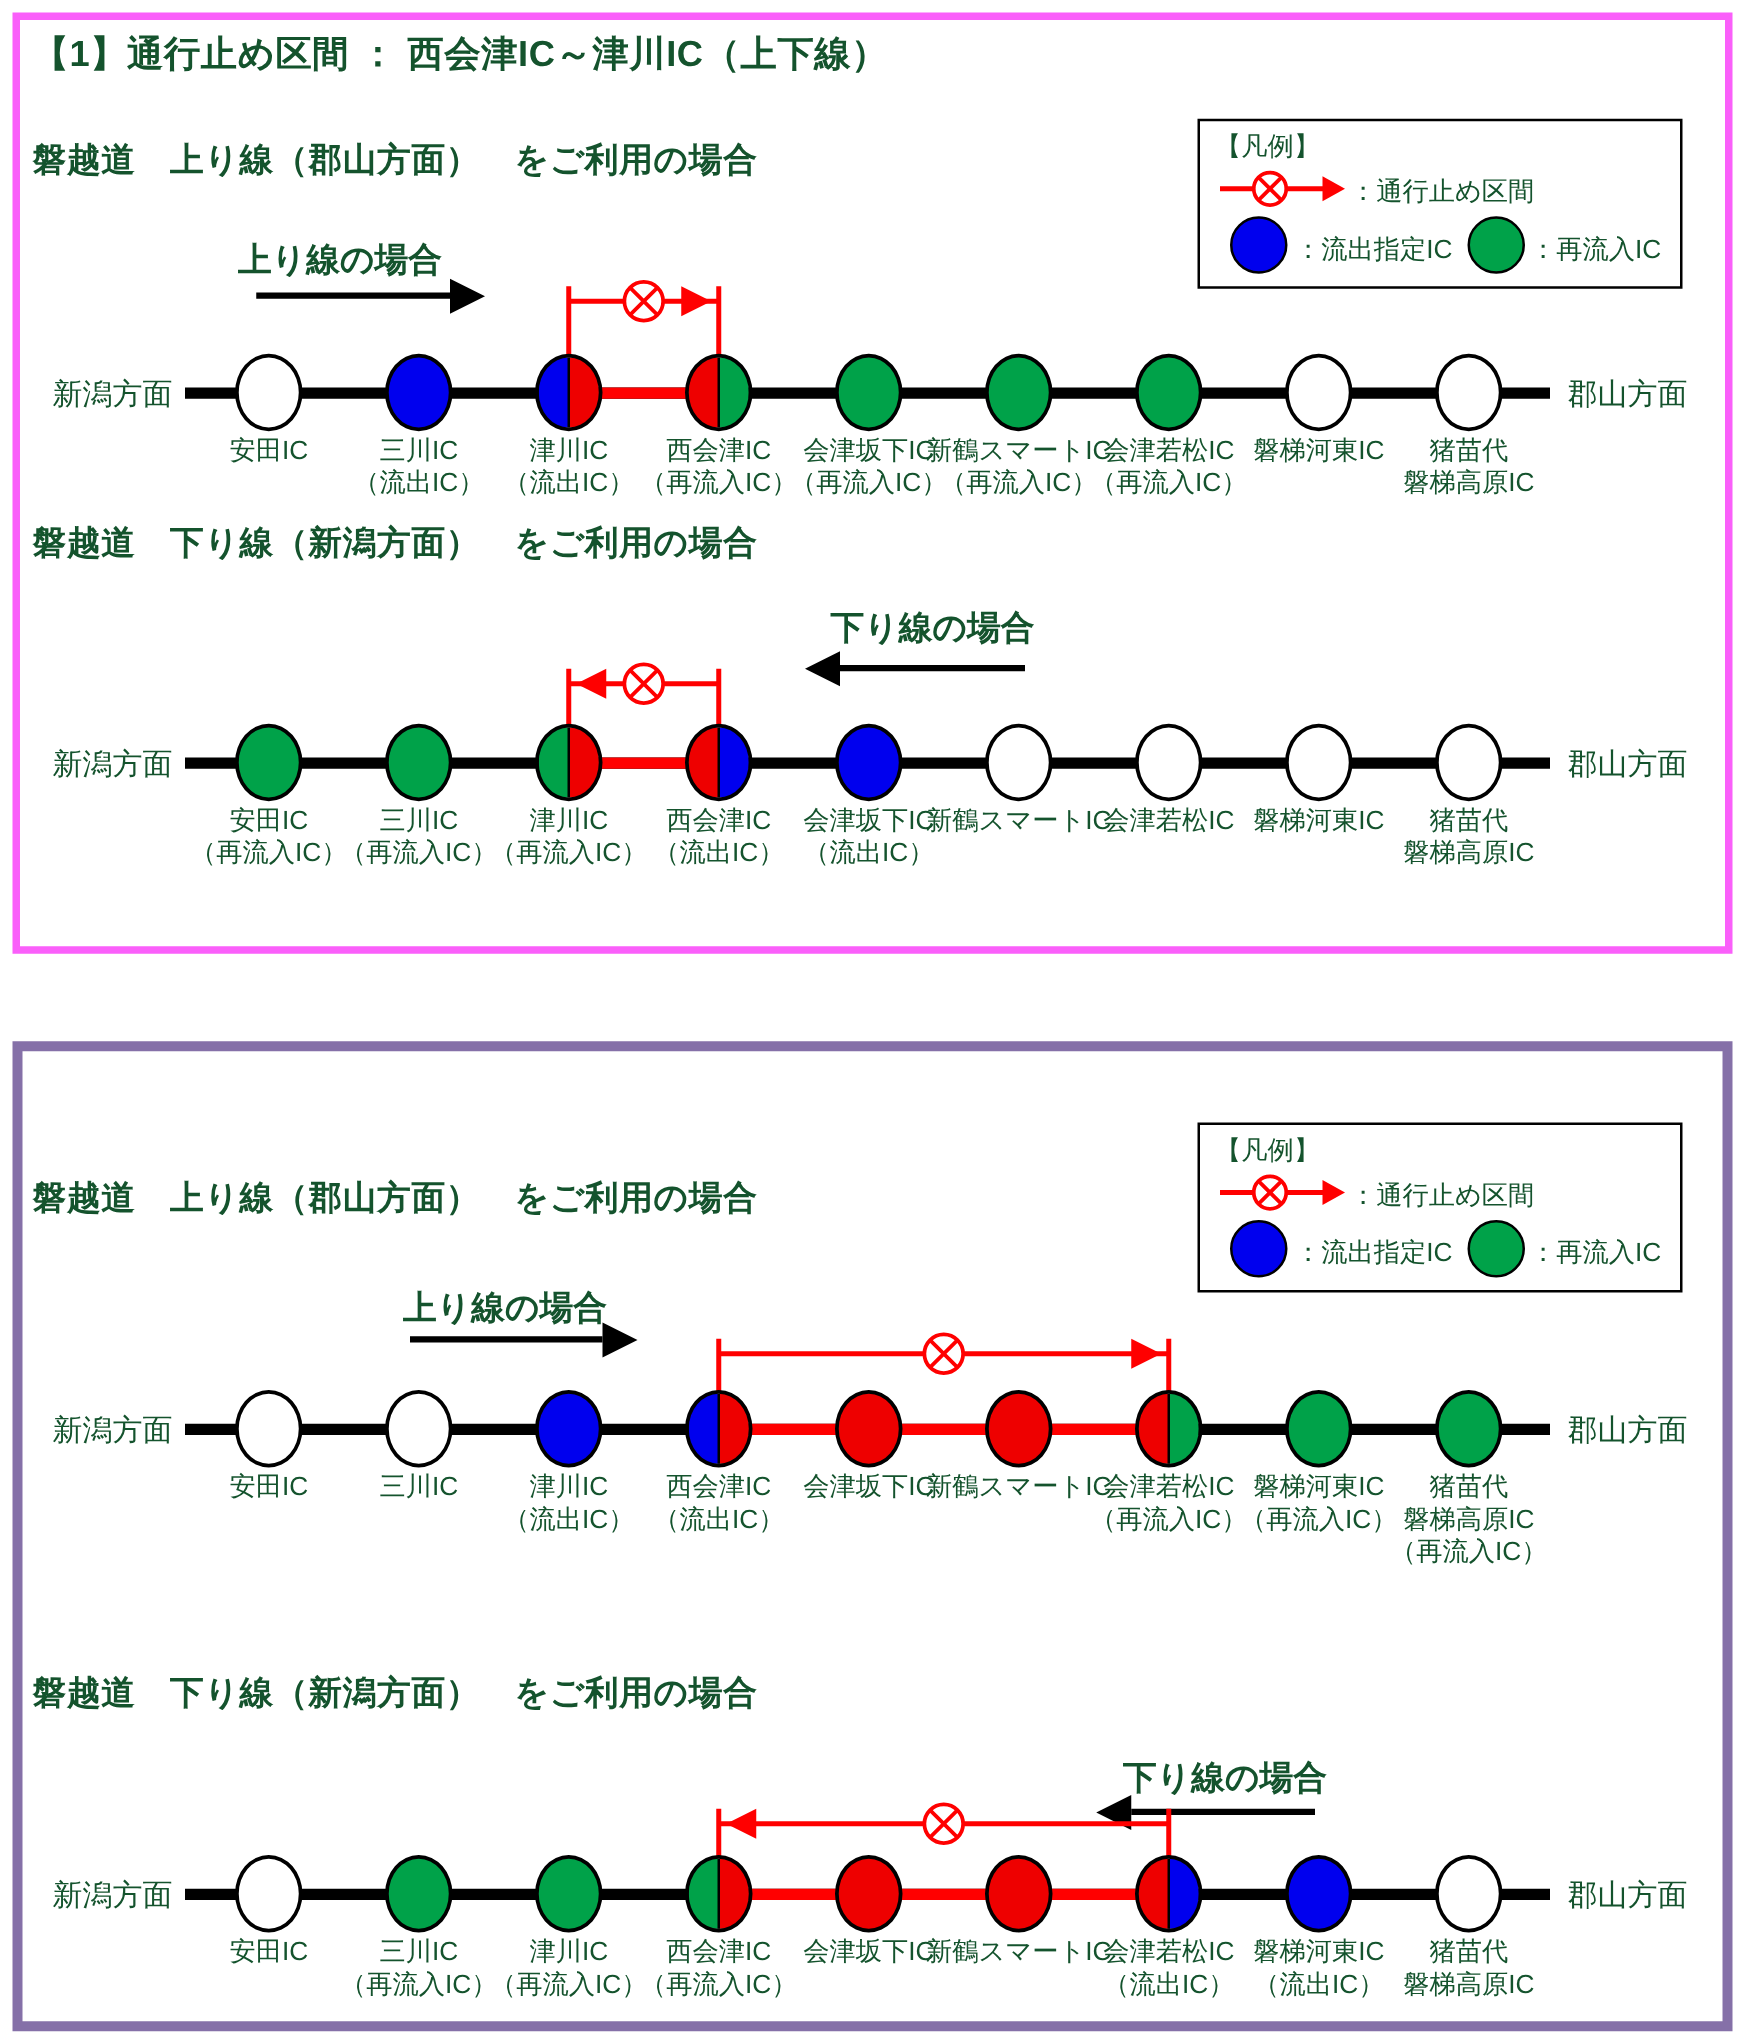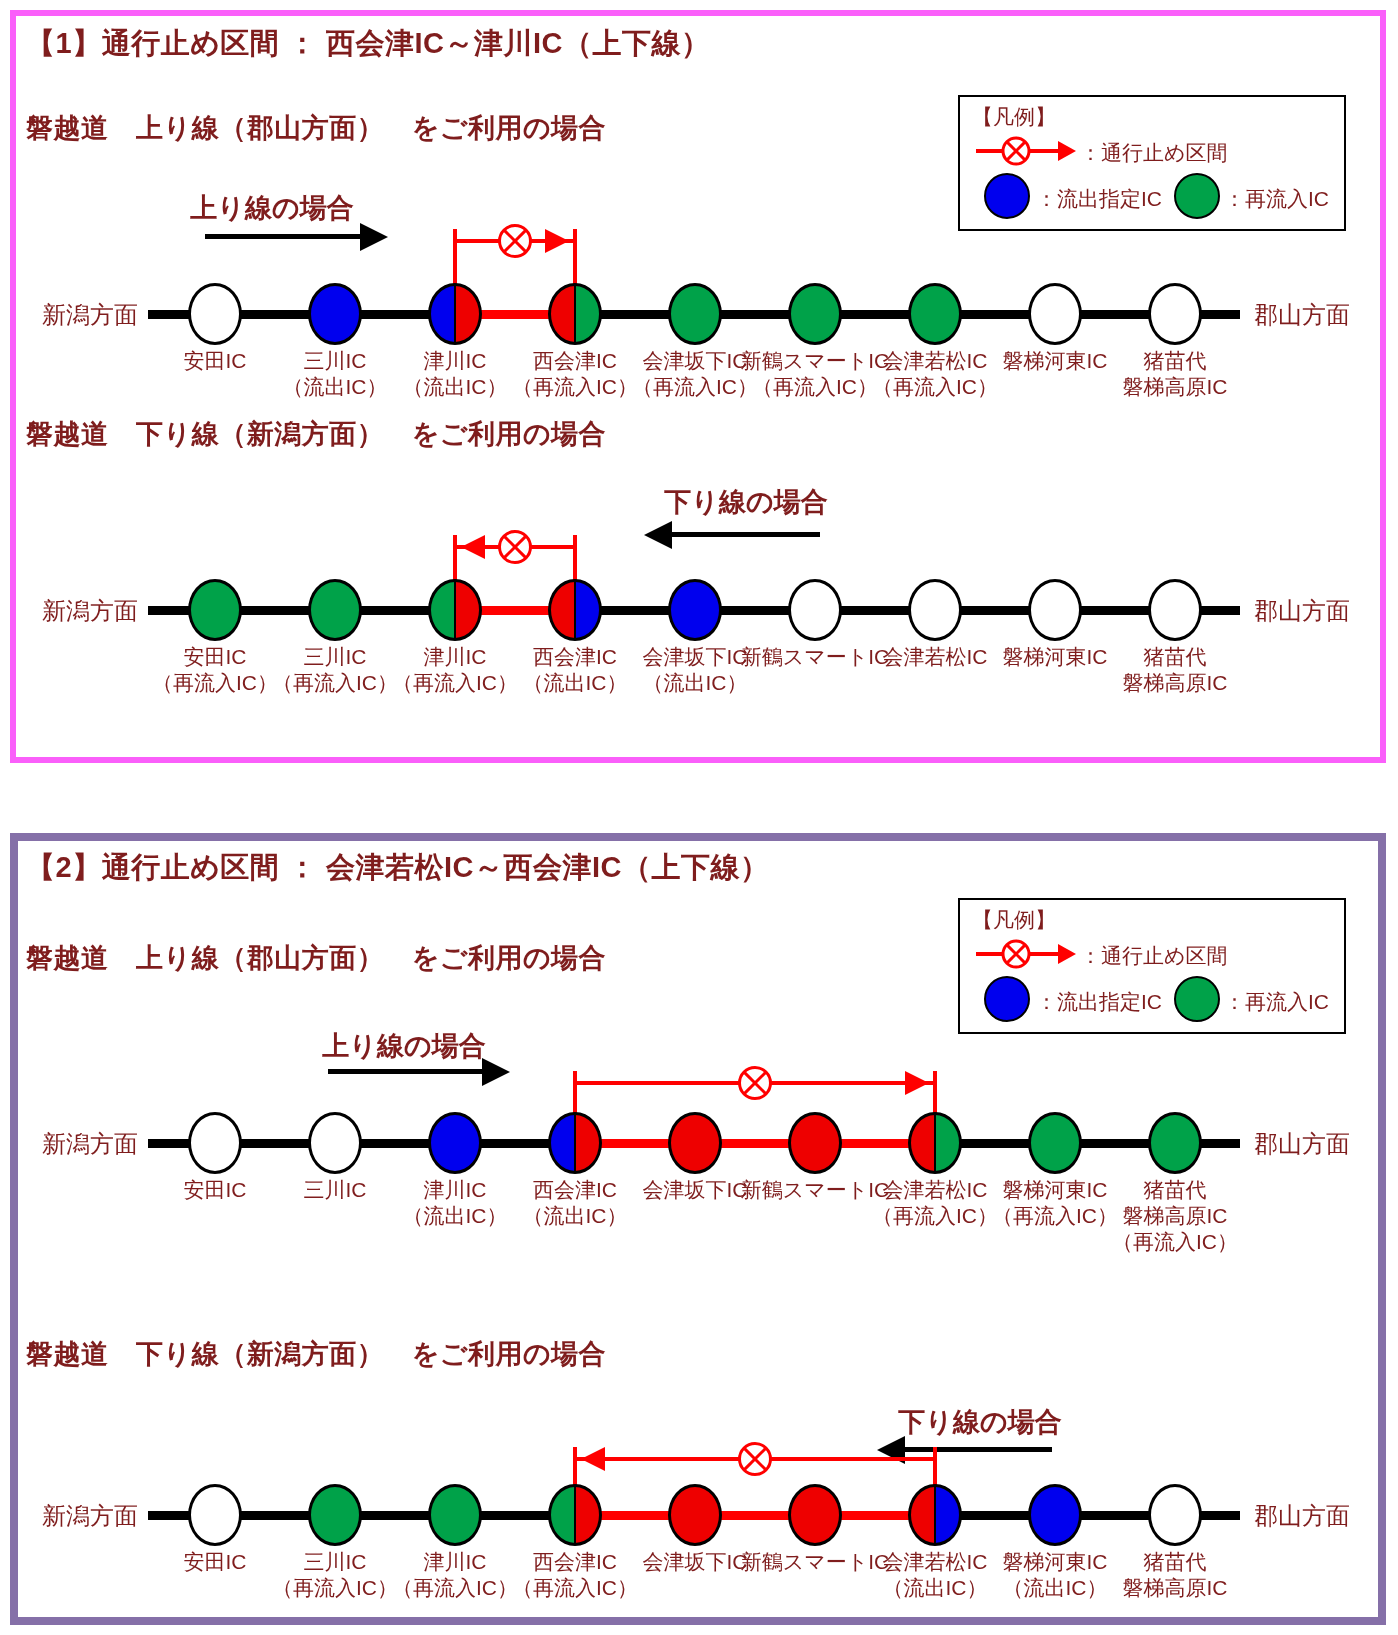--- a/index.html
+++ b/index.html
@@ -1,18 +1,18 @@
 <!DOCTYPE html>
 <html><head>
 <meta charset="utf-8">
 <style>
   html,body{margin:0;padding:0;background:#ffffff;}
   .canvas{
     position:relative;width:1398px;height:1635px;background:#ffffff;
-    font-family:"Liberation Sans","DejaVu Sans",sans-serif;color:#7f1d1d;
+    font-family:"Liberation Sans","DejaVu Sans",sans-serif;color:#14532d;
     overflow:hidden;
   }
   .abs{position:absolute;}
   .section-box{position:absolute;box-sizing:border-box;background:transparent;}
   .sec1{left:10px;top:10px;width:1376px;height:753px;border:6px solid #FA5FFA;}
   .sec2{left:10px;top:833px;width:1376px;height:792px;border:8px solid #8570A8;}
   .sec-title{position:absolute;font-size:29px;font-weight:bold;white-space:nowrap;letter-spacing:.5px;}
   .sub-title{position:absolute;font-size:27px;font-weight:bold;white-space:nowrap;letter-spacing:.5px;}
   .t-s1{left:26px;top:24px;}
   .t-s1d0{left:26px;top:110px;}
@@ -53,21 +53,20 @@
 <body>
 
 <div class="canvas">
 
   <div class="section-box sec1"></div>
   <div class="section-box sec2"></div>
 
   <div class="sec-title t-s1">【1】通行止め区間 ： 西会津IC～津川IC（上下線）</div>
   <div class="sub-title t-s1d0">磐越道　上り線（郡山方面）　をご利用の場合</div>
   <div class="sub-title t-s1d1">磐越道　下り線（新潟方面）　をご利用の場合</div>
-  <div class="sec-title t-s2">【2】通行止め区間 ： 会津若松IC～西会津IC（上下線）</div>
   <div class="sub-title t-s2d0">磐越道　上り線（郡山方面）　をご利用の場合</div>
   <div class="sub-title t-s2d1">磐越道　下り線（新潟方面）　をご利用の場合</div>
 
   <div class="dir-label" style="left:272px;top:190px;">上り線の場合</div>
   <div class="dir-label" style="left:746px;top:484px;">下り線の場合</div>
   <div class="dir-label" style="left:404px;top:1028px;">上り線の場合</div>
   <div class="dir-label" style="left:980px;top:1404px;">下り線の場合</div>
 
   <div class="legend lg1">
     <div class="lg-title">【凡例】</div>

